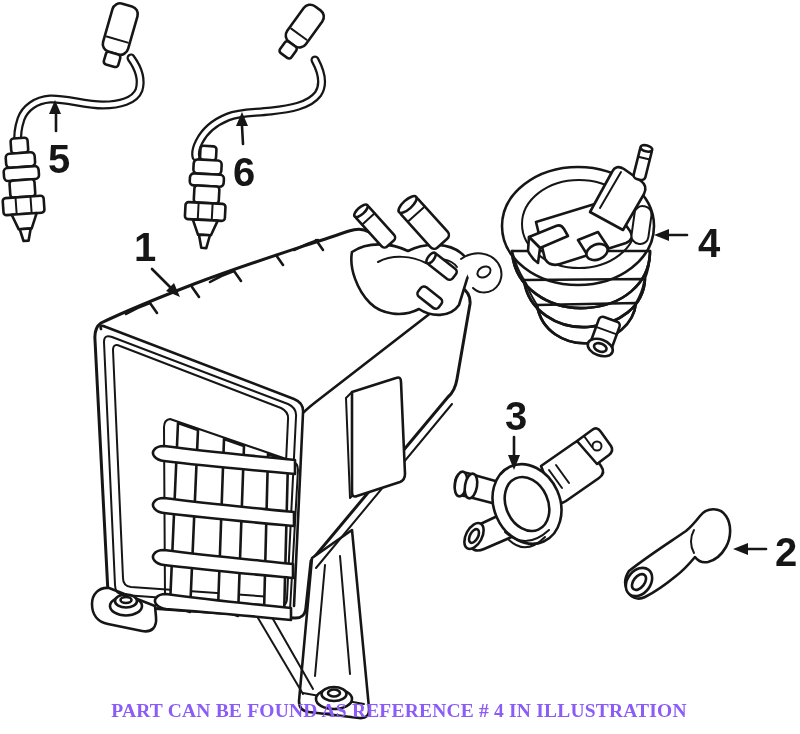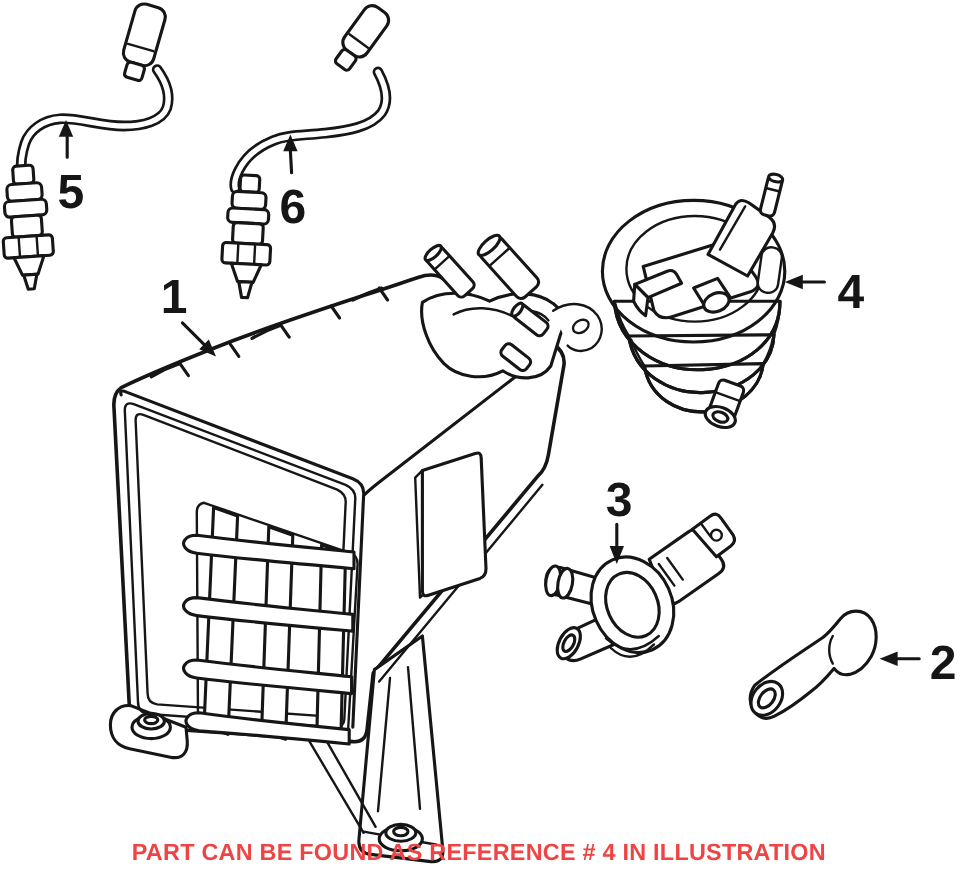--- a/index.html
+++ b/index.html
@@ -11,21 +11,21 @@
       fill:none;stroke:#161616;stroke-width:2.6;stroke-linecap:round;stroke-linejoin:round;}
   svg .f{fill:#ffffff;}
   svg .thin{stroke-width:2;}
   svg .thick{stroke-width:3;}
   svg .wire{stroke-width:9;}
   svg .wirein{stroke:#ffffff;stroke-width:4.5;}
   svg .head{fill:#161616;stroke:none;}
   svg text.ref{font-family:"Liberation Sans",sans-serif;font-weight:bold;font-size:40px;
       fill:#161616;text-anchor:middle;}
   .caption{position:absolute;left:399px;top:700px;transform:translateX(-50%);
-      font-weight:bold;font-size:19.5px;letter-spacing:.2px;color:#ef4444;white-space:nowrap;}
+      font-weight:bold;font-size:19.5px;letter-spacing:.2px;color:#8b5cf6;white-space:nowrap;font-family:Liberation Serif, serif;}
 </style>
 </head>
 <body>
 
 <div class="stage">
 <svg width="800" height="734" viewBox="0 0 800 734">
 
   <g>
     <path class="wire" d="M131,58 C139,69 142,80 139,90 C135,101 119,105 103,105 C85,105 64,98 50,99 C36,100 25,108 21,119 C18,128 17,136 18,144"></path>
     <path class="wirein" d="M131,58 C139,69 142,80 139,90 C135,101 119,105 103,105 C85,105 64,98 50,99 C36,100 25,108 21,119 C18,128 17,136 18,144"></path>

